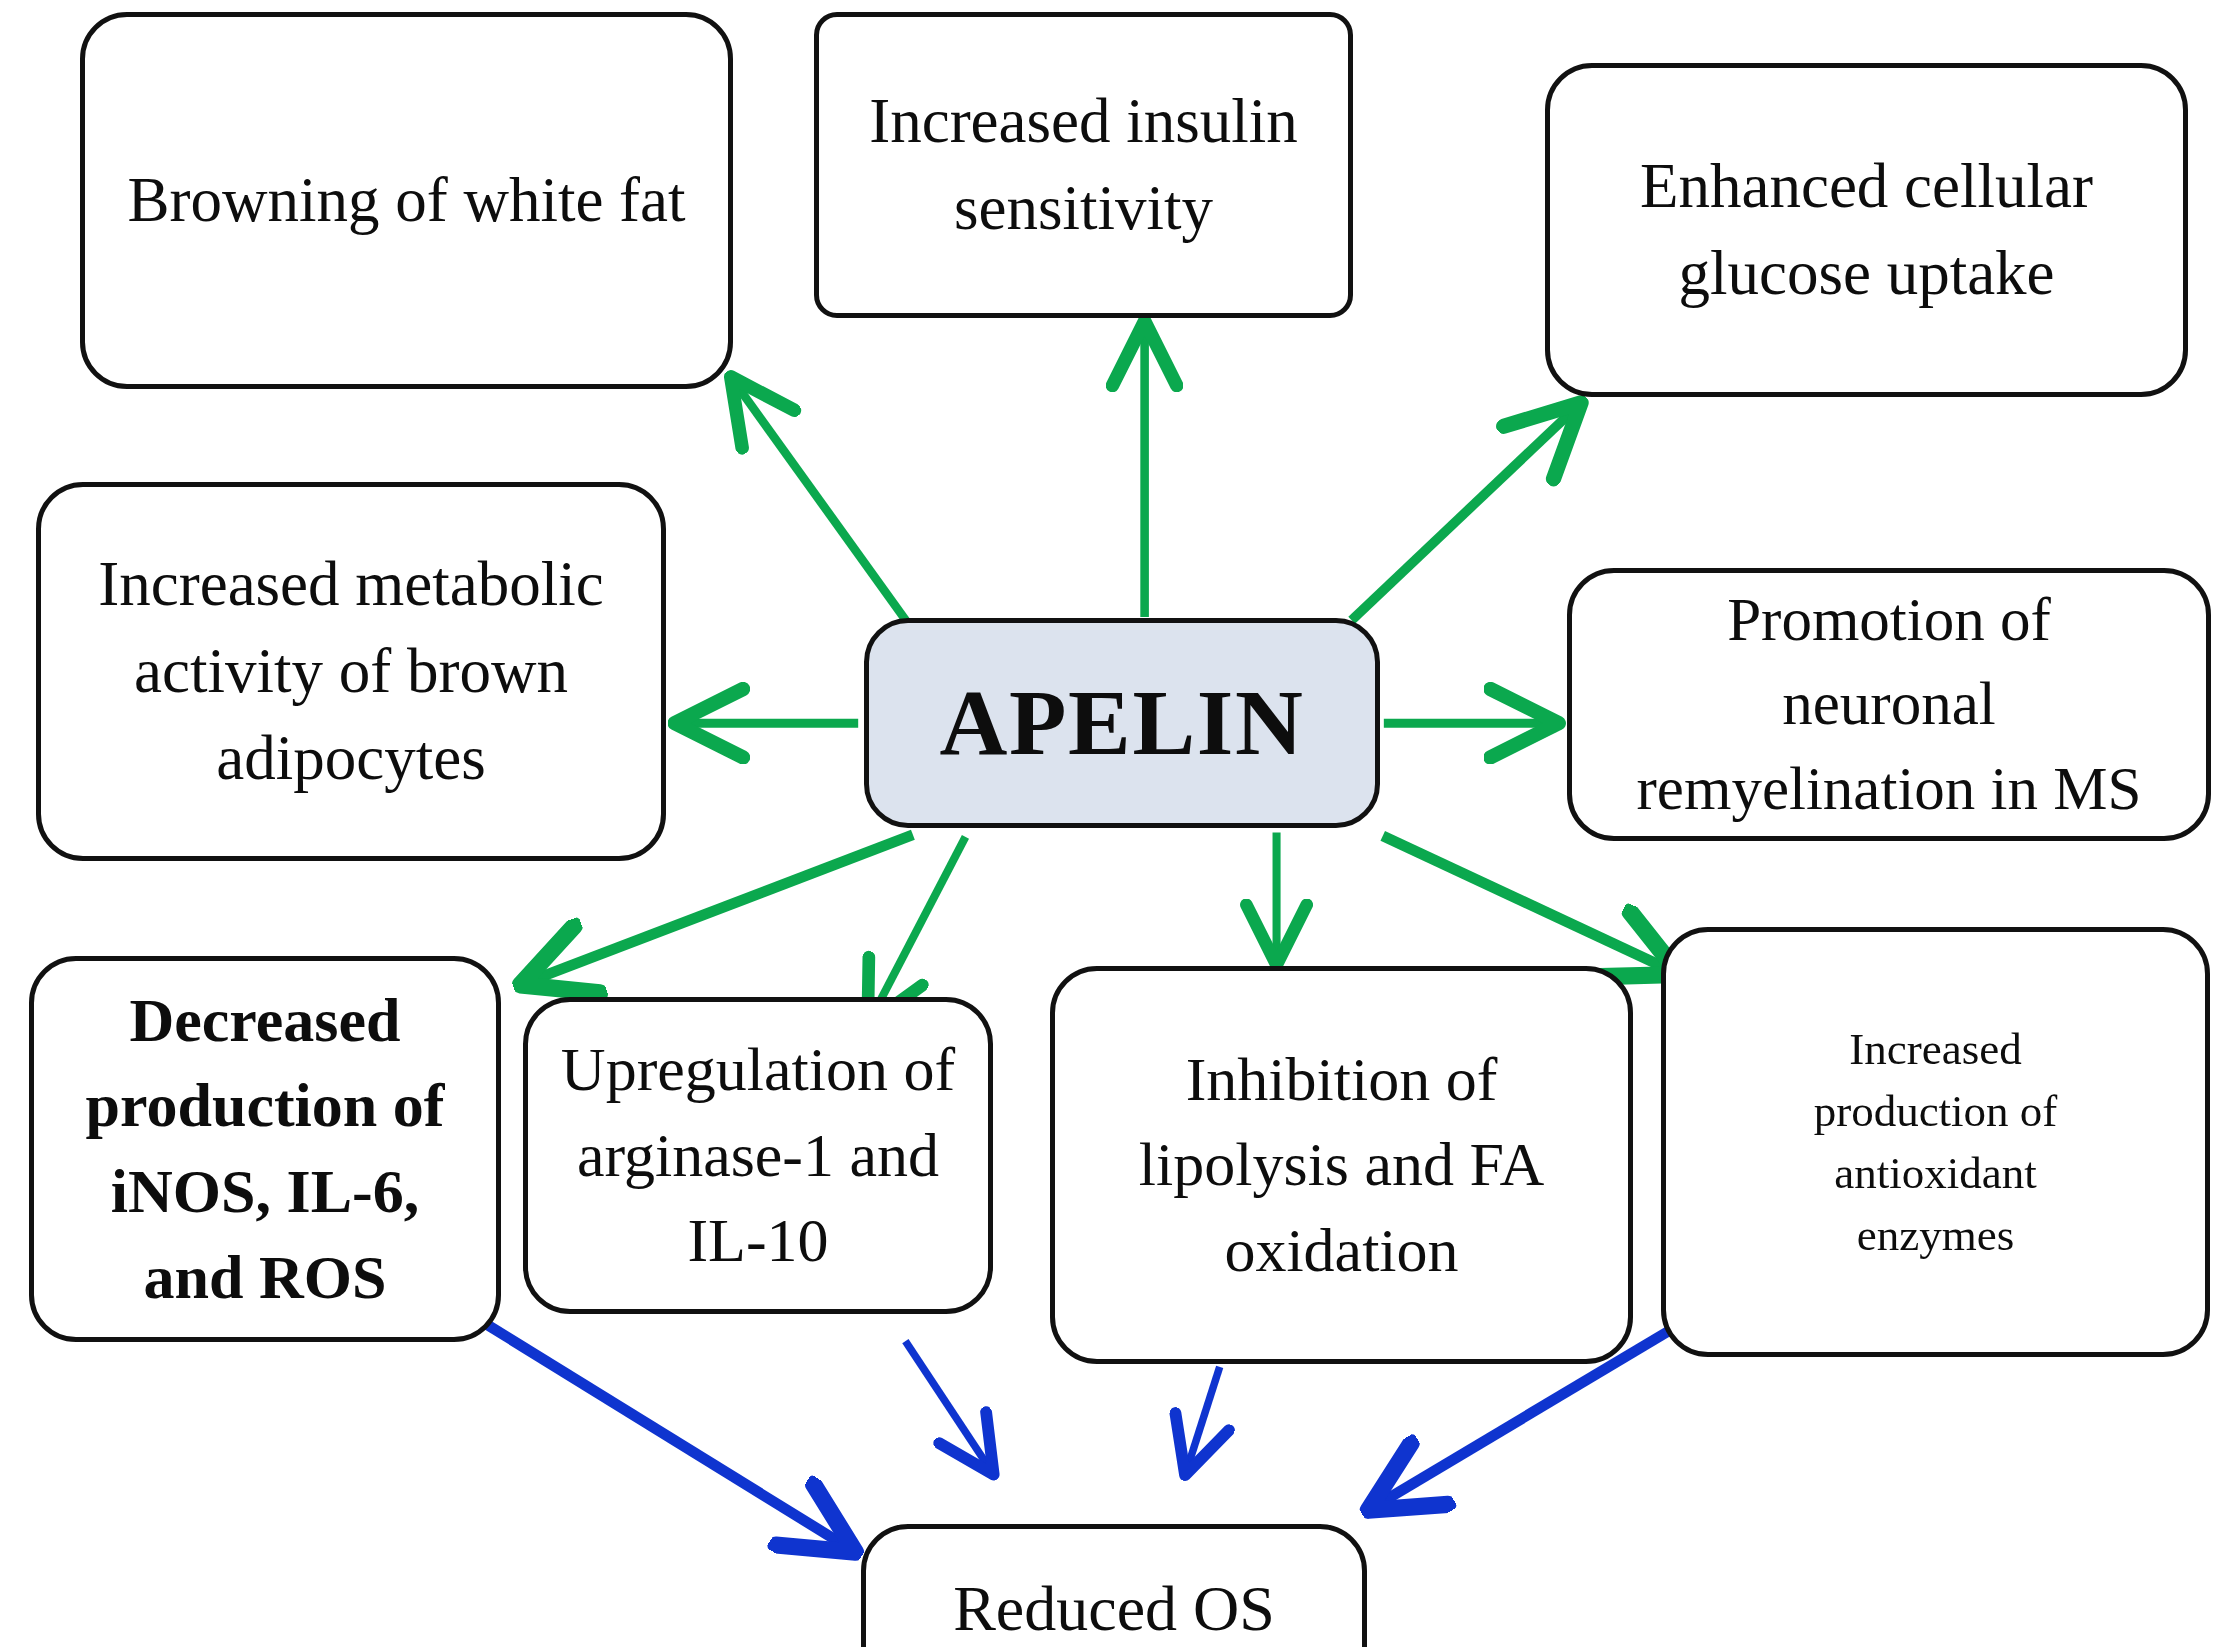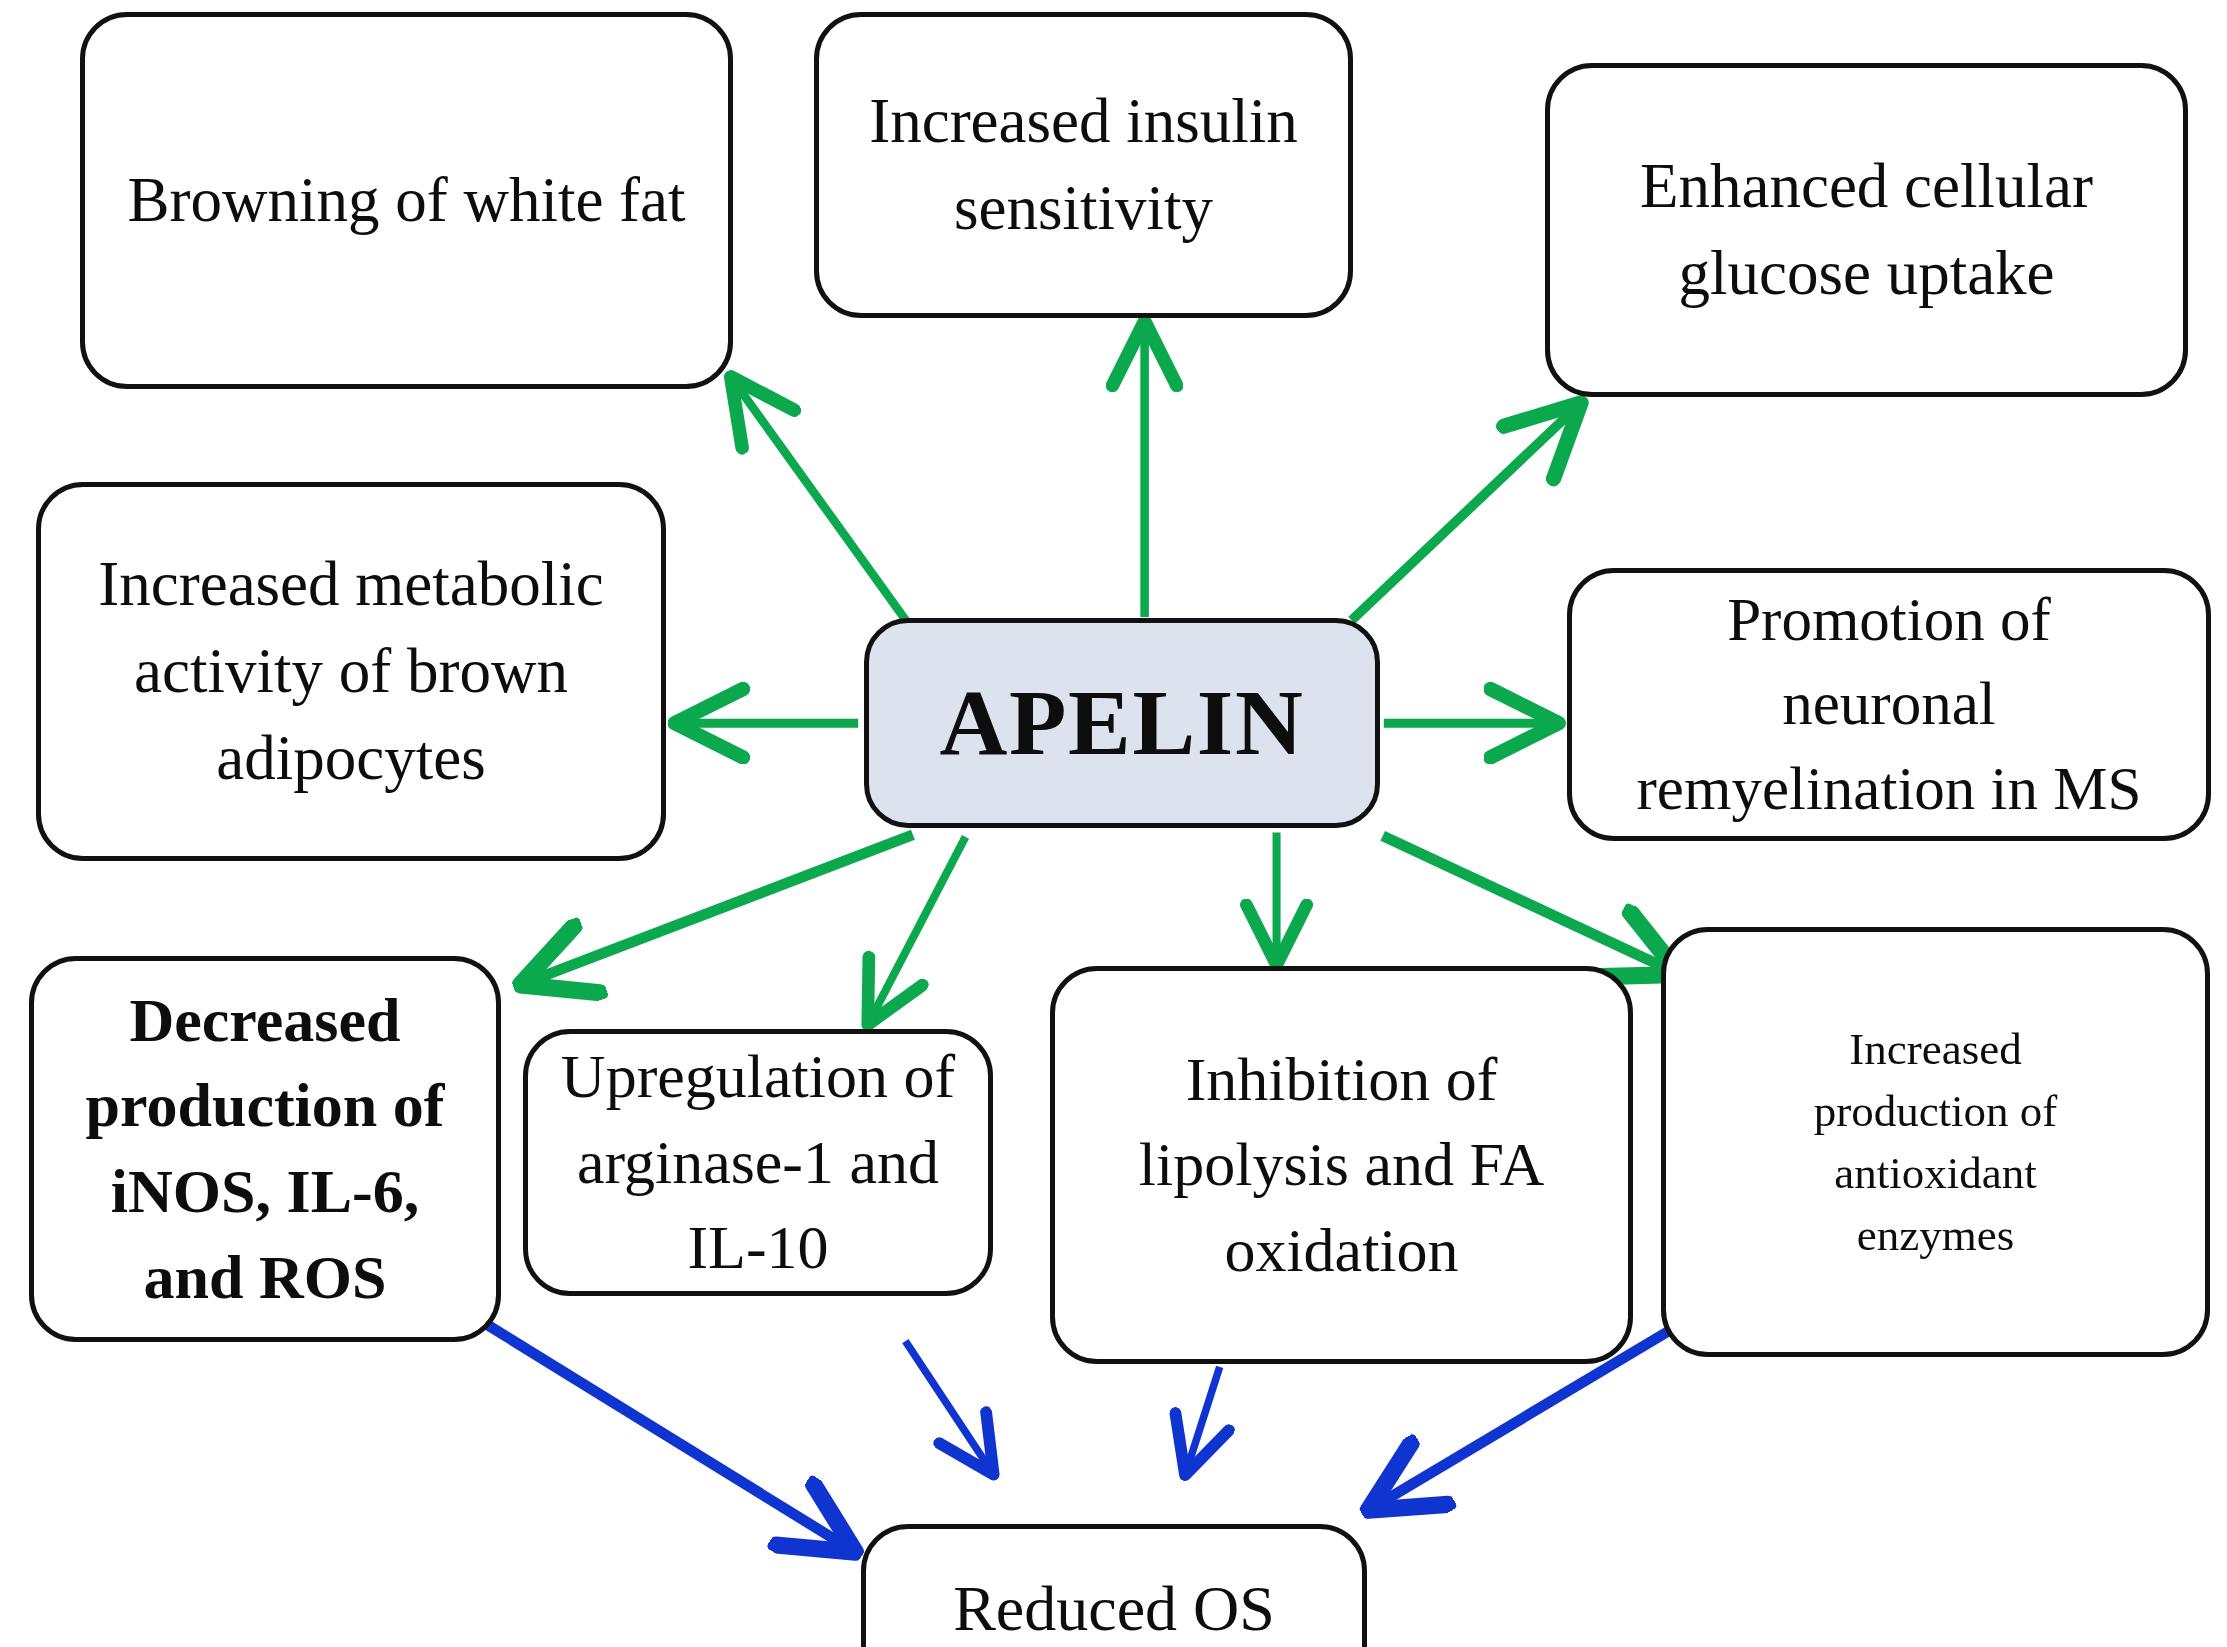--- a/index.html
+++ b/index.html
@@ -40,36 +40,36 @@
     line-height: 1.38;
   }
   .node .label {
     display: block;
     padding: 0 14px;
     white-space: pre-line;
   }
 
   
   #node-browning      { left: 34px;   top: 11.8px;   width: 653px; height: 377px;  font-size: 63px; margin-left: 46px; }
-  #node-insulin       { left: 814px; top: 11.8px;   width: 539px; height: 306px;  font-size: 63px; }
+  #node-insulin       { left: 814px; top: 11.8px;   width: 539px; height: 306px;  font-size: 63px; border-radius: 23px; }
   #node-glucose       { left: 1545px; top: 63px;  width: 643px; height: 334px;  font-size: 63px; }
   #node-brownadip     { left: 36px;   top: 482px;  width: 630px; height: 379px;  font-size: 63px; }
   #node-remyelination { left: 1567px; top: 568px; width: 644px; height: 273px;  font-size: 61px; }
 
   #node-apelin {
     left: 864px; top: 618px; width: 516px; height: 210px;
     background: #dce3ee;
     border-radius: 44px;
     font-size: 94px;
     font-weight: bold;
     letter-spacing: 1.6px;
   }
 
   #node-inos      { left: 29px;   top: 956px; width: 472px;  height: 386px; font-size: 62px; font-weight: bold; }
-  #node-arginase  { left: 523px;  top: 997px; width: 470px;  height: 267px; font-size: 62px; margin-top: 32px; }
+  #node-arginase  { left: 523px;  top: 997px; width: 470px;  height: 317px; font-size: 62px; }
   #node-lipolysis { left: 1050px; top: 966px; width: 583px; height: 398px; font-size: 62px; }
   #node-antiox    { left: 1661px; top: 927px; width: 549px; height: 430px; font-size: 45px; }
   #node-reducedos { left: 861px; top: 1480px; width: 506px;  height: 170px; font-size: 64px; margin-top: 44px; }
 </style>
 </head>
 <body>
 
 <div id="stage">
 
   <svg id="edges" viewBox="0 0 4152 3070" aria-hidden="true">

